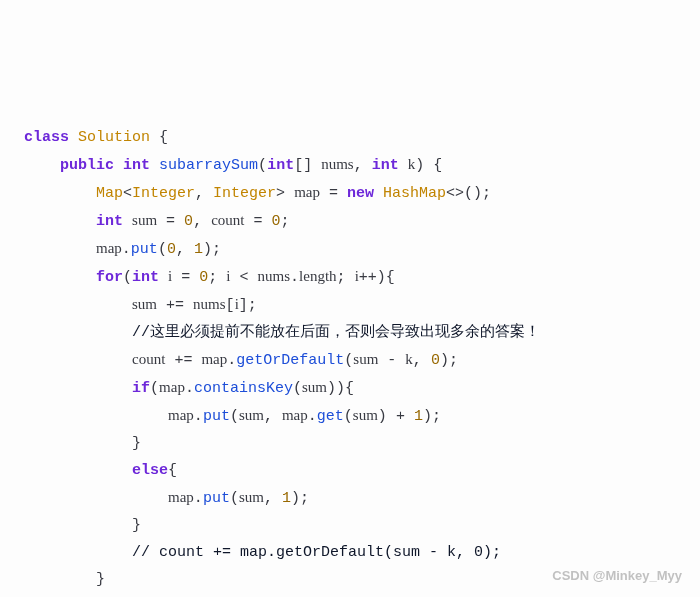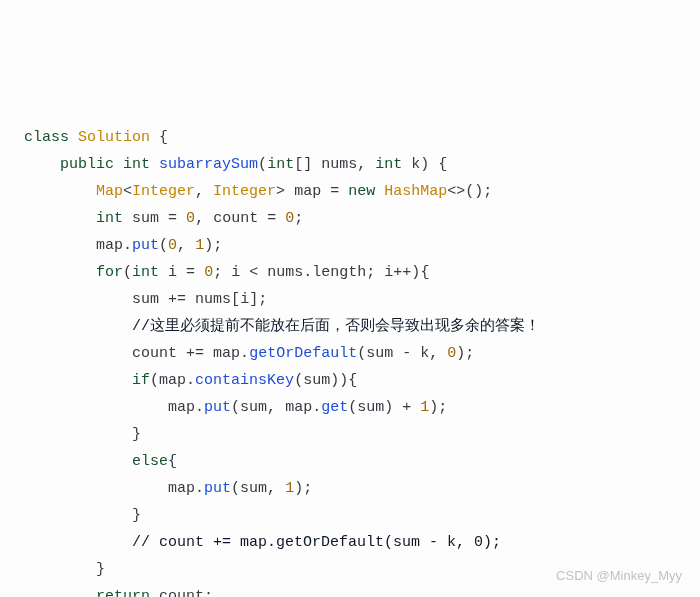--- a/index.html
+++ b/index.html
@@ -9,34 +9,35 @@
     font-size: 15px;
     line-height: 1.8;
     background: #fdfdfd;
     color: #383a42;
     white-space: pre;
     position: relative;
     width: 700px;
     height: 597px;
     box-sizing: border-box;
   }
-  .kw { color: #14532d; }       
+  .kw { color: #6d28d9; font-weight: bold; }       
   .cls { color: #c18401; }      
   .fn { color: #1d4ed8; }       
-  .var { color: #383a42; }      
+  .var { color: #383a42; font-family: Liberation Serif, serif; }      
   .num { color: #986801; }      
   .op { color: #383a42; }       
   .cmt { color: #0f172a; font-style: normal; } 
   .watermark {
     position: absolute;
     right: 18px;
     bottom: 10px;
     color: rgba(120,120,120,0.45);
     font-family: sans-serif;
     font-size: 13px;
+    font-weight: bold;
   }
   .line { display: block; }
 </style>
 </head>
 <body>
 
 
 
 <div><span class="line"><span class="kw">class</span> <span class="cls">Solution</span> <span class="op">{</span></span><span class="line">    <span class="kw">public</span> <span class="kw">int</span> <span class="fn">subarraySum</span><span class="op">(</span><span class="kw">int</span><span class="op">[]</span> <span class="var">nums</span><span class="op">,</span> <span class="kw">int</span> <span class="var">k</span><span class="op">)</span> <span class="op">{</span></span><span class="line">        <span class="cls">Map</span><span class="op">&lt;</span><span class="cls">Integer</span><span class="op">,</span> <span class="cls">Integer</span><span class="op">&gt;</span> <span class="var">map</span> <span class="op">=</span> <span class="kw">new</span> <span class="cls">HashMap</span><span class="op">&lt;&gt;</span><span class="op">()</span><span class="op">;</span></span><span class="line">        <span class="kw">int</span> <span class="var">sum</span> <span class="op">=</span> <span class="num">0</span><span class="op">,</span> <span class="var">count</span> <span class="op">=</span> <span class="num">0</span><span class="op">;</span></span><span class="line">        <span class="var">map</span><span class="op">.</span><span class="fn">put</span><span class="op">(</span><span class="num">0</span><span class="op">,</span> <span class="num">1</span><span class="op">)</span><span class="op">;</span></span><span class="line">        <span class="kw">for</span><span class="op">(</span><span class="kw">int</span> <span class="var">i</span> <span class="op">=</span> <span class="num">0</span><span class="op">;</span> <span class="var">i</span> <span class="op">&lt;</span> <span class="var">nums</span><span class="op">.</span><span class="var">length</span><span class="op">;</span> <span class="var">i</span><span class="op">++</span><span class="op">)</span><span class="op">{</span></span><span class="line">            <span class="var">sum</span> <span class="op">+=</span> <span class="var">nums</span><span class="op">[</span><span class="var">i</span><span class="op">]</span><span class="op">;</span></span><span class="line">            <span class="cmt">//这里必须提前不能放在后面，否则会导致出现多余的答案！</span></span><span class="line">            <span class="var">count</span> <span class="op">+=</span> <span class="var">map</span><span class="op">.</span><span class="fn">getOrDefault</span><span class="op">(</span><span class="var">sum</span> <span class="op">-</span> <span class="var">k</span><span class="op">,</span> <span class="num">0</span><span class="op">)</span><span class="op">;</span></span><span class="line">            <span class="kw">if</span><span class="op">(</span><span class="var">map</span><span class="op">.</span><span class="fn">containsKey</span><span class="op">(</span><span class="var">sum</span><span class="op">)</span><span class="op">)</span><span class="op">{</span></span><span class="line">                <span class="var">map</span><span class="op">.</span><span class="fn">put</span><span class="op">(</span><span class="var">sum</span><span class="op">,</span> <span class="var">map</span><span class="op">.</span><span class="fn">get</span><span class="op">(</span><span class="var">sum</span><span class="op">)</span> <span class="op">+</span> <span class="num">1</span><span class="op">)</span><span class="op">;</span></span><span class="line">            <span class="op">}</span></span><span class="line">            <span class="kw">else</span><span class="op">{</span></span><span class="line">                <span class="var">map</span><span class="op">.</span><span class="fn">put</span><span class="op">(</span><span class="var">sum</span><span class="op">,</span> <span class="num">1</span><span class="op">)</span><span class="op">;</span></span><span class="line">            <span class="op">}</span></span><span class="line">            <span class="cmt">// count += map.getOrDefault(sum - k, 0);</span></span><span class="line">        <span class="op">}</span></span><span class="line">        <span class="kw">return</span> <span class="var">count</span><span class="op">;</span></span></div>
 

